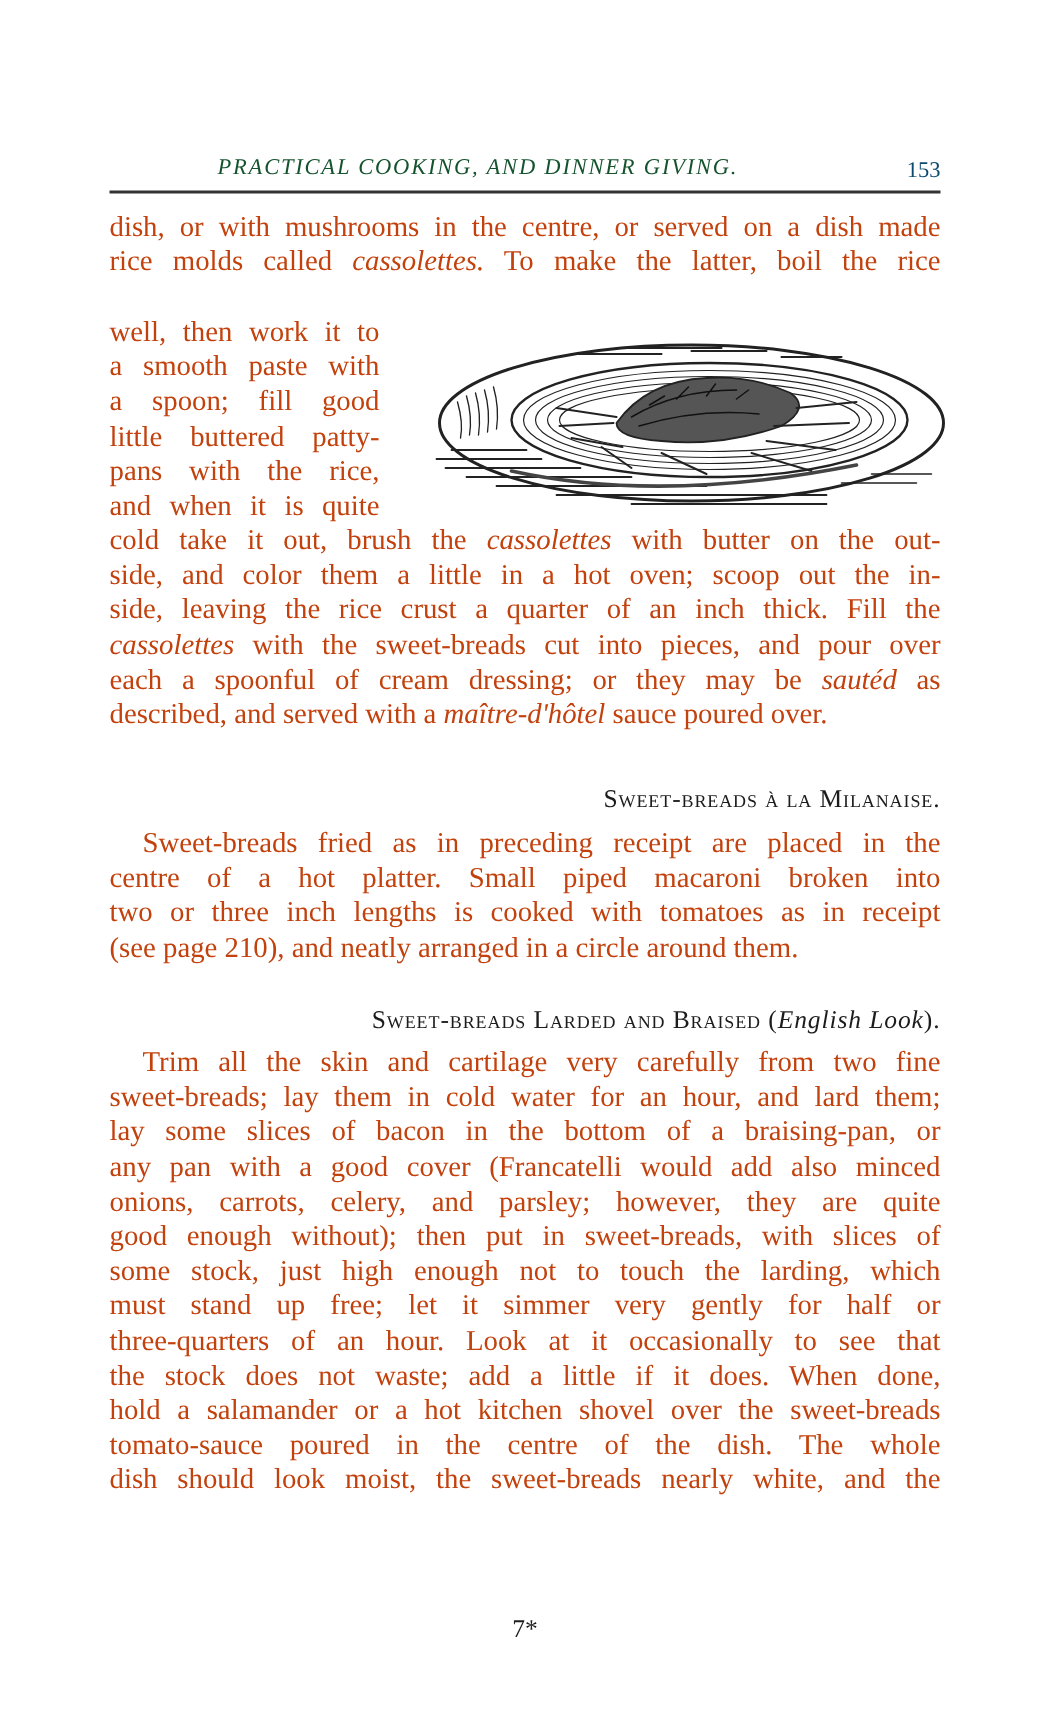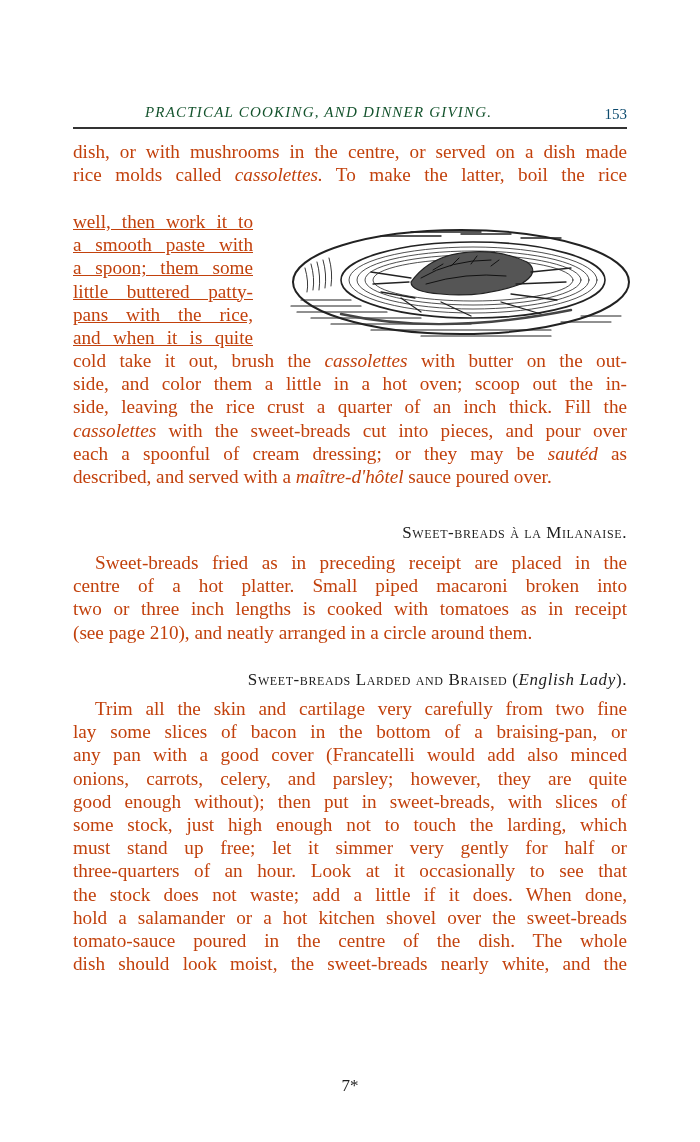--- a/index.html
+++ b/index.html
@@ -71,21 +71,20 @@
       height: 23.2px;
     }
     .line.last {
       text-align-last: left;
     }
     .line.indent {
       padding-left: 22px;
     }
     .narrow .line {
       width: 180px;
-      text-decoration: underline;
     }
     em { font-style: italic; }
     .heading {
       position: absolute;
       left: 0;
       width: 554px;
       text-align: right;
       font-family: "Liberation Serif", serif;
       font-size: 17px;
       letter-spacing: 0.6px;
@@ -122,21 +121,21 @@
   <div class="head-rule"></div>
 
   <div class="text-block" style="top:140px;">
     <span class="line">dish, or with mushrooms in the centre, or served on a dish made</span>
     <span class="line"><span>rice molds called </span><em>cassolettes.</em><span>  To make the latter, boil the rice</span></span>
   </div>
 
   <div class="text-block narrow" style="top:210px;">
     <span class="line">well, then work it to</span>
     <span class="line">a smooth paste with</span>
-    <span class="line">a spoon; them some</span>
+    <span class="line">a spoon; fill good</span>
     <span class="line">little buttered patty-</span>
     <span class="line">pans with the rice,</span>
     <span class="line">and when it is quite</span>
   </div>
 
   <svg class="illustration" viewBox="0 0 370 130">
     <g fill="none" stroke="#222" stroke-linecap="round">
 
       <ellipse cx="200" cy="60" rx="168" ry="52" stroke-width="2"></ellipse>
 
@@ -173,24 +172,25 @@
 
   <div class="heading" style="top:523px;">Sweet-breads à la Milanaise.</div>
 
   <div class="text-block" style="top:551px;">
     <span class="line indent">Sweet-breads fried as in preceding receipt are placed in the</span>
     <span class="line">centre of a hot platter.  Small piped macaroni broken into</span>
     <span class="line">two or three inch lengths is cooked with tomatoes as in receipt</span>
     <span class="line last">(see page 210), and neatly arranged in a circle around them.</span>
   </div>
 
-  <div class="heading" style="top:670px;"><span>Sweet-breads Larded and Braised (</span><em style="font-variant:normal;">English Lady</em><span>).</span></div>
+  <div class="heading" style="top:670px;"><span>Sweet-breads Larded and Braised (</span><em style="font-variant:normal;">English Look</em><span>).</span></div>
 
   <div class="text-block" style="top:697px;">
     <span class="line indent">Trim all the skin and cartilage very carefully from two fine</span>
+    <span class="line">sweet-breads; lay them in cold water for an hour, and lard them;</span>
     <span class="line">lay some slices of bacon in the bottom of a braising-pan, or</span>
     <span class="line">any pan with a good cover (Francatelli would add also minced</span>
     <span class="line">onions, carrots, celery, and parsley; however, they are quite</span>
     <span class="line">good enough without); then put in sweet-breads, with slices of</span>
     <span class="line">some stock, just high enough not to touch the larding, which</span>
     <span class="line">must stand up free; let it simmer very gently for half or</span>
     <span class="line">three-quarters of an hour.  Look at it occasionally to see that</span>
     <span class="line">the stock does not waste; add a little if it does.  When done,</span>
     <span class="line">hold a salamander or a hot kitchen shovel over the sweet-breads</span>
     <span class="line">tomato-sauce poured in the centre of the dish.  The whole</span>

